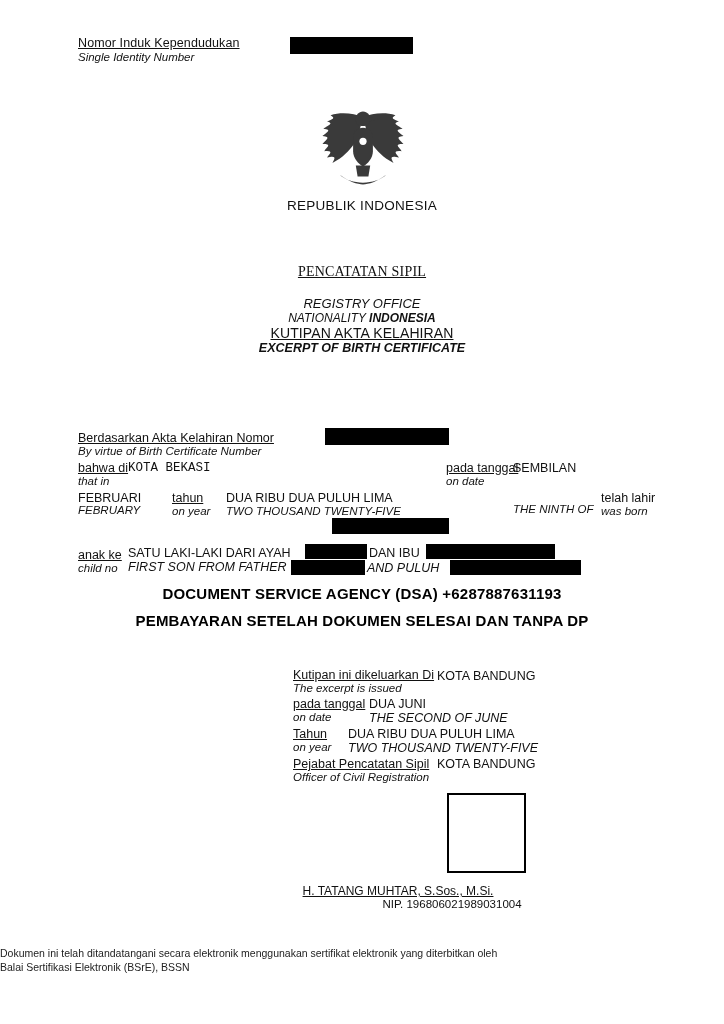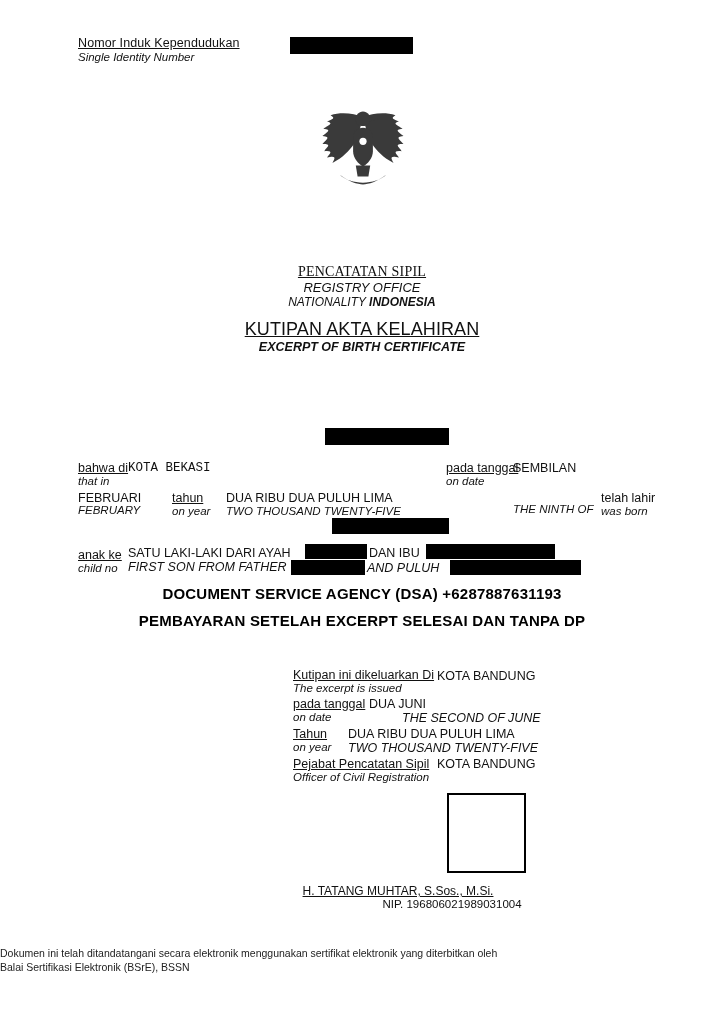--- a/index.html
+++ b/index.html
@@ -58,24 +58,24 @@
     font-size: 13.5px;
     letter-spacing: 0.3px;
   }
 
   
   #title-block {
     left: 0; right: 0; top: 264px;
     text-align: center;
   }
   #title-block .line1 { font-size: 14px; letter-spacing: 0.2px; font-family: Liberation Serif, serif; }
-  #title-block .line2 { font-size: 13px; font-style: italic; margin-top: 0px; text-align: center; }
+  #title-block .line2 { font-size: 13px; font-style: italic; margin-top: 16px; text-align: center; }
   #title-block .line3 { font-size: 12.5px; margin-top: 12px; }
   #title-block .line4 { font-size: 12px; font-style: italic; }
-  #title-block .line5 { font-size: 18px; margin-top: 10px; letter-spacing: 0.1px; }
+  #title-block .line5 { font-size: 14px; letter-spacing: 0.1px; }
   #title-block .line6 { font-size: 12.5px; font-style: italic; font-weight: bold; }
 
   
   .field-id { font-size: 12.5px; line-height: 14px; }
   .field-en { font-size: 11.5px; font-style: italic; line-height: 13px; }
 
   #row-akta-label { left: 78px; top: 431px; }
   #row-akta-redaction { left: 325px; top: 428px; width: 124px; height: 17px; }
 
   #row-bahwa-label { left: 78px; top: 461px; }
@@ -114,21 +114,21 @@
   }
   #watermark-line-1 { top: 585px; }
   #watermark-line-2 { top: 612px; }
   .issue-label-id { font-size: 12.5px; }
   .issue-label-en { font-size: 11.5px; font-style: italic; }
 
   #issue-r1-label { left: 293px; top: 668px; }
   #issue-r1-value { left: 437px; top: 669px; font-size: 12.5px; }
   #issue-r2-label { left: 293px; top: 697px; }
   #issue-r2-value { left: 369px; top: 697px; font-size: 12.5px; }
-  #issue-r2-value-en { left: 369px; top: 711px; font-size: 12.5px; font-style: italic; margin-left: 33px; }
+  #issue-r2-value-en { left: 369px; top: 711px; font-size: 12.5px; font-style: italic; }
   #issue-r3-label { left: 293px; top: 727px; }
   #issue-r3-value { left: 348px; top: 727px; font-size: 12.5px; }
   #issue-r3-value-en { left: 348px; top: 741px; font-size: 12.5px; font-style: italic; }
   #issue-r4-label { left: 293px; top: 757px; }
   #issue-r4-value { left: 437px; top: 757px; font-size: 12.5px; }
 
   
   #signature-box {
     left: 447px; top: 793px;
     width: 75px; height: 76px;
@@ -185,32 +185,37 @@
 
         <path d="M42 74 L58 74 L56 86 L44 86 Z"></path>
 
         <path d="M24 84 C34 92 44 95 50 95 C56 95 66 92 76 84 C70 90 60 93 50 93 C40 93 30 90 24 84 Z"></path>
       </g>
       <g fill="#ffffff">
         <circle cx="50" cy="47" r="4"></circle>
       </g>
     </svg>
   </div>
+  <div class="abs" id="republik-label">REPUBLIK INDONESIA</div>
 
   <div class="abs" id="title-block">
     <div class="line1 u">PENCATATAN SIPIL</div>
     <div class="line2">REGISTRY OFFICE</div>
     <div class="line4">
       <span>NATIONALITY</span>
       <span class="bold">INDONESIA</span>
     </div>
     <div class="line5 u">KUTIPAN AKTA KELAHIRAN</div>
     <div class="line6">EXCERPT OF BIRTH CERTIFICATE</div>
   </div>
 
+  <div class="abs" id="row-akta-label">
+    <div class="field-id u">Berdasarkan Akta Kelahiran Nomor</div>
+    <div class="field-en">By virtue of Birth Certificate Number</div>
+  </div>
   <div class="abs redact" id="row-akta-redaction"></div>
 
   <div class="abs" id="row-bahwa-label">
     <div class="field-id u">bahwa di</div>
     <div class="field-en">that in</div>
   </div>
   <div class="abs" id="row-bahwa-value">KOTA BEKASI</div>
 
   <div class="abs" id="row-pada-label">
     <div class="field-id u">pada tanggal</div>
@@ -243,21 +248,21 @@
   <div class="abs" id="row-anak-id">SATU LAKI-LAKI DARI AYAH</div>
   <div class="abs" id="row-anak-en">FIRST SON FROM FATHER</div>
   <div class="abs redact" id="row-anak-redaction-1"></div>
   <div class="abs" id="row-dan-ibu">DAN IBU</div>
   <div class="abs redact" id="row-anak-redaction-2"></div>
   <div class="abs redact" id="row-anak-redaction-3"></div>
   <div class="abs" id="row-and-mother">AND PULUH</div>
   <div class="abs redact" id="row-anak-redaction-4"></div>
 
   <div class="abs watermark" id="watermark-line-1">DOCUMENT SERVICE AGENCY (DSA) +6287887631193</div>
-  <div class="abs watermark" id="watermark-line-2">PEMBAYARAN SETELAH EXCERPT SELESAI DAN TANPA DP</div>
+  <div class="abs watermark" id="watermark-line-2">PEMBAYARAN SETELAH DOKUMEN SELESAI DAN TANPA DP</div>
 
   <div class="abs" id="issue-r1-label">
     <div class="issue-label-id u">Kutipan ini dikeluarkan Di</div>
     <div class="issue-label-en">The excerpt  is issued</div>
   </div>
   <div class="abs" id="issue-r1-value">KOTA BANDUNG</div>
 
   <div class="abs" id="issue-r2-label">
     <div class="issue-label-id u">pada tanggal</div>
     <div class="issue-label-en">on date</div>

